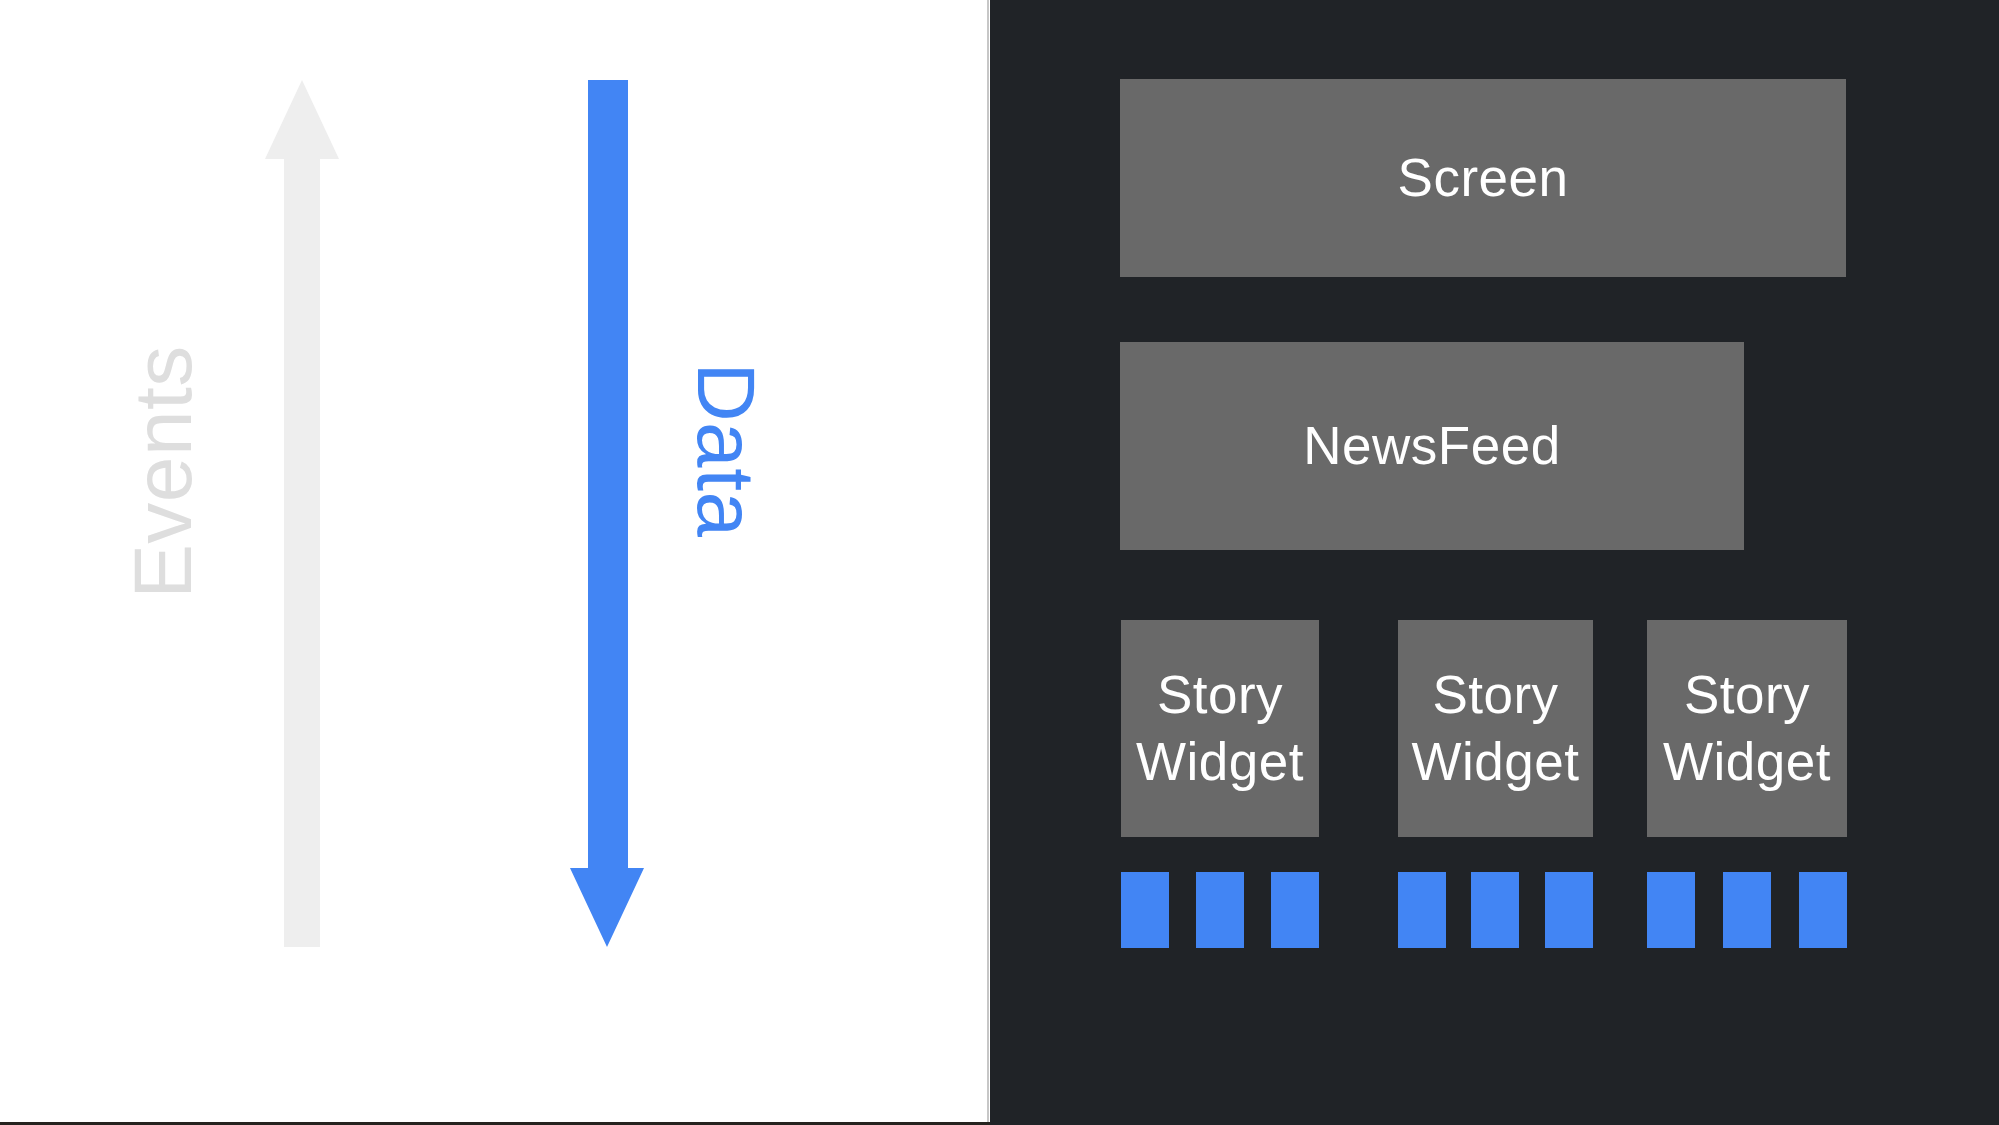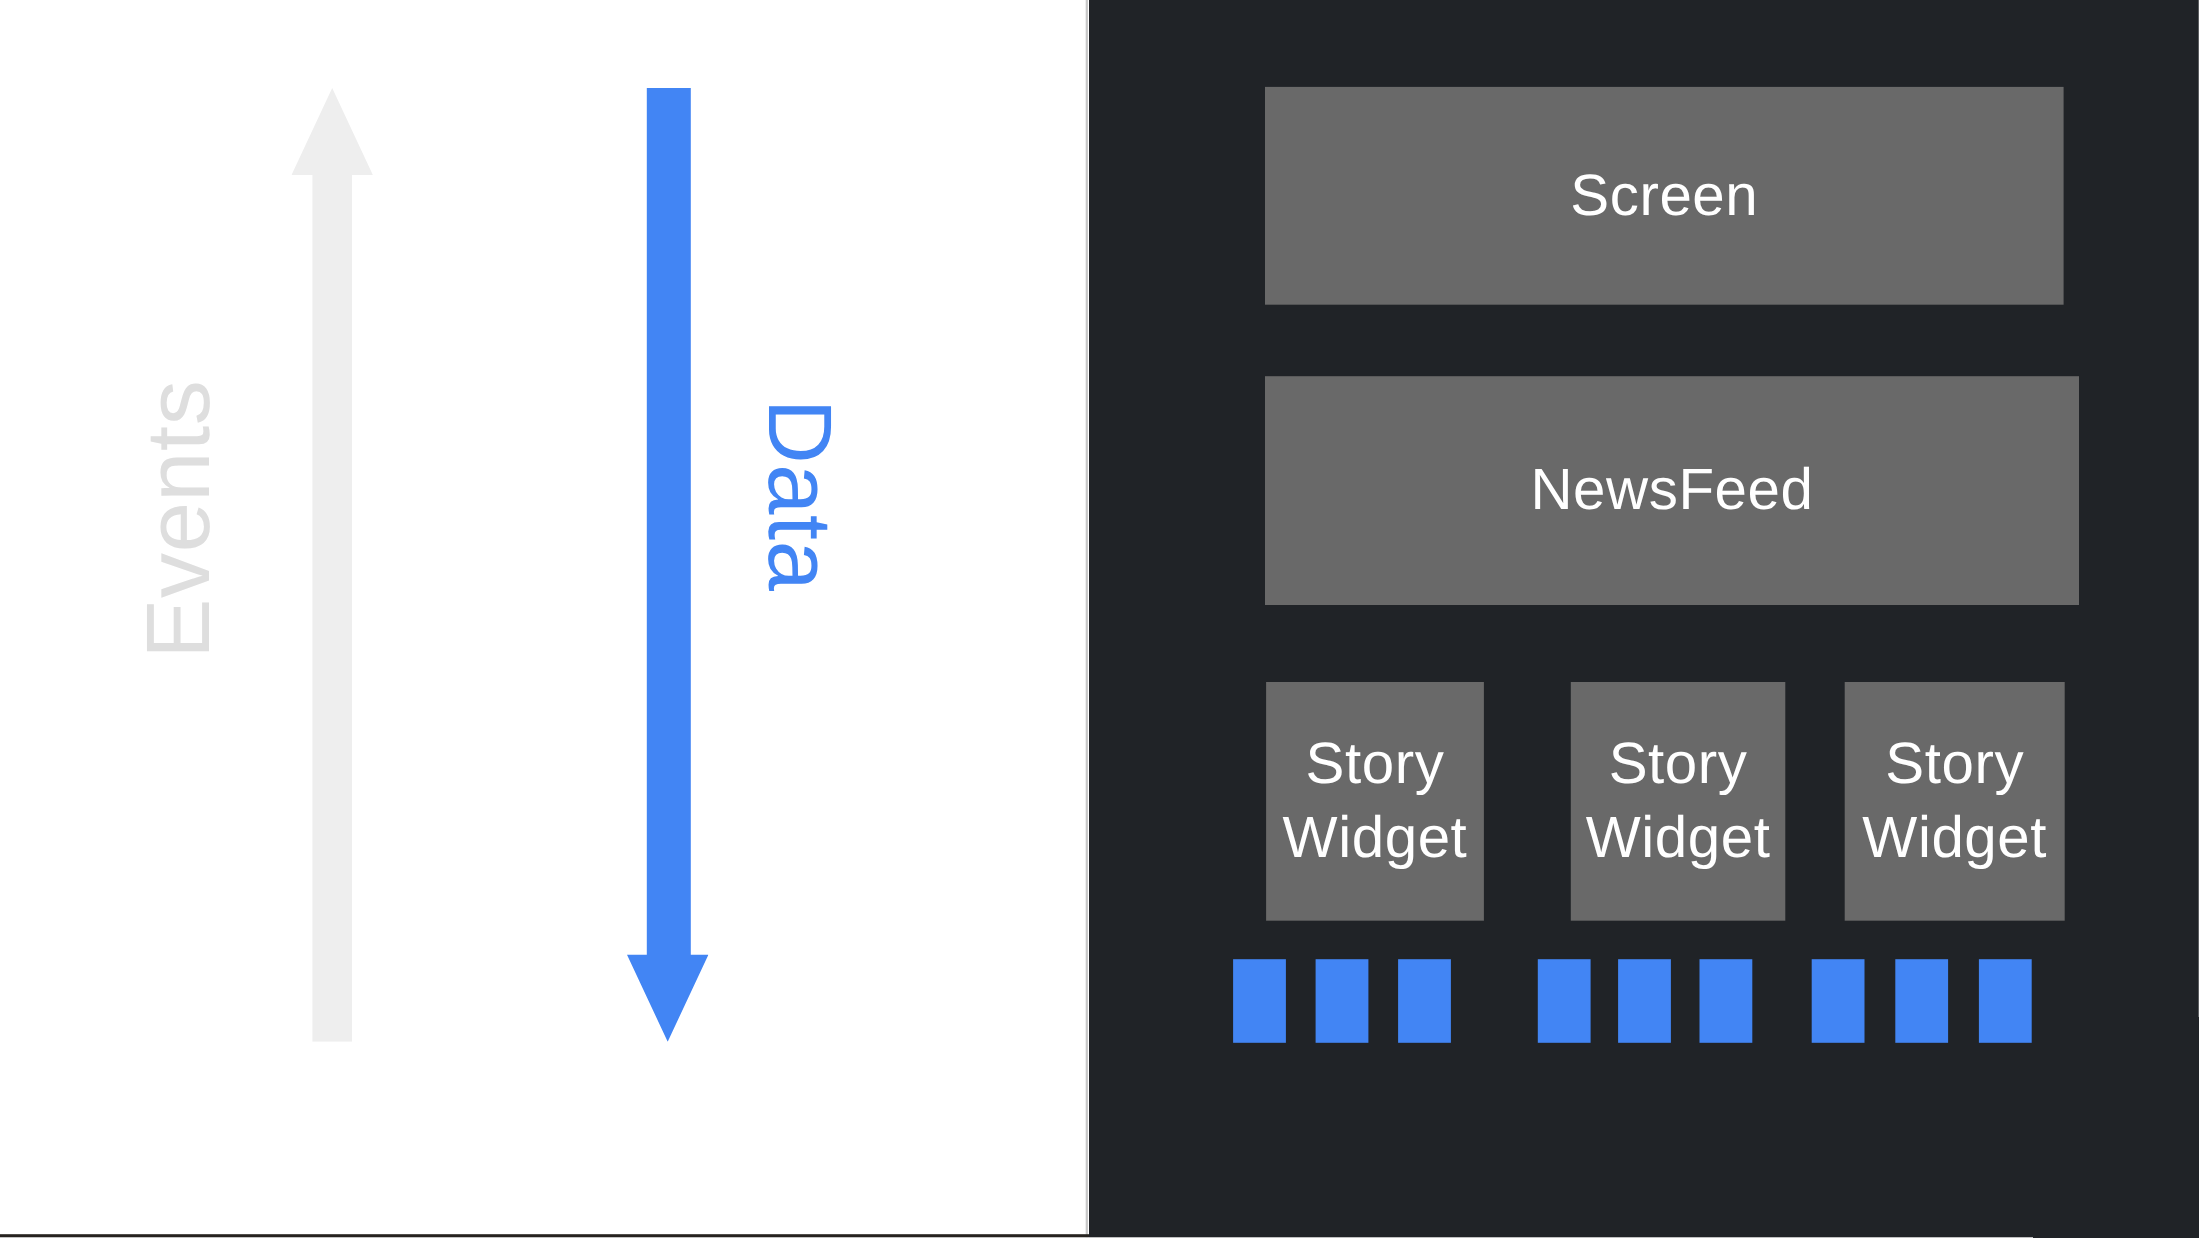--- a/index.html
+++ b/index.html
@@ -84,25 +84,24 @@
     background: var(--box-gray);
     color: var(--box-text);
     display: flex;
     align-items: center;
     justify-content: center;
     text-align: center;
     font-size: 53px;
     font-weight: 500;
     line-height: 1.25;
     letter-spacing: 0.5px;
-    margin-left: 30px;
   }
   
   .node-box.screen   { left: 1120px; top: 79px;  width: 726px; height: 198px; }
-  .node-box.newsfeed { left: 1120px; top: 342px; width: 740px; height: 208px; }
+  .node-box.newsfeed { left: 1120px; top: 342px; width: 624px; height: 208px; }
   .node-box.story-1  { left: 1121px; top: 620px; width: 198px; height: 217px; }
   .node-box.story-2  { left: 1398px; top: 620px; width: 195px; height: 217px; }
   .node-box.story-3  { left: 1647px; top: 620px; width: 200px; height: 217px; }
   .story-label { display: inline-block; max-width: 180px; }
 
   .data-square {
     position: absolute;
     top: 872px;
     width: 48px; height: 76px;
     background: var(--accent-blue);

